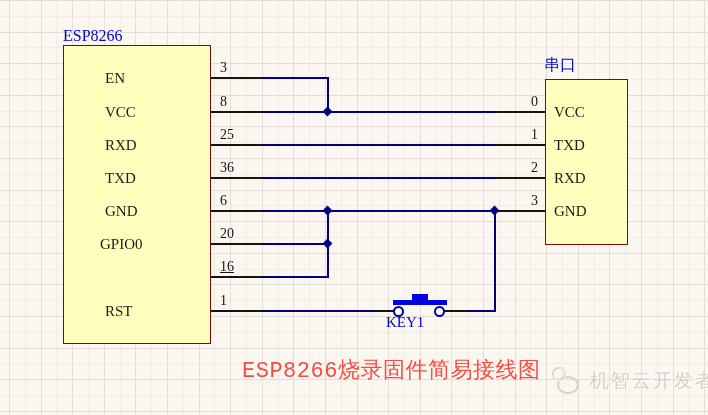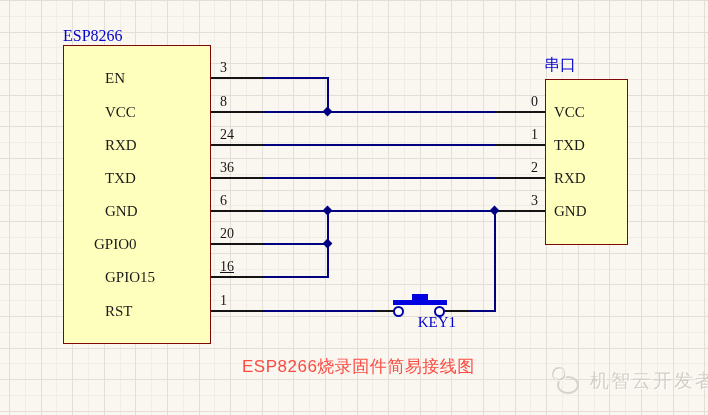--- a/index.html
+++ b/index.html
@@ -53,26 +53,26 @@
   }
   .term{
     position:absolute;width:11px;height:11px;
     box-sizing:border-box;
     border:2px solid #0000a6;border-radius:50%;
     background:#ffffff;
   }
   .btn-bar{position:absolute;background:#0202e0;}
   .key-label{
     position:absolute;color:#0202cc;font-size:15px;
-    text-align:right;white-space:nowrap;margin-left:18px;
+    text-align:left;white-space:nowrap;
   }
   .caption{
     position:absolute;
-    font-family:Liberation Sans, sans-serif;
-    font-size:17px;color:#fa4b42;
+    font-family:Liberation Mono, monospace;
+    font-size:22px;color:#fa4b42;
     white-space:nowrap;letter-spacing:0.5px;
   }
   .watermark{
     position:absolute;display:flex;align-items:center;gap:6px;
   }
   .watermark-text{
     font-family:"Liberation Sans","DejaVu Sans",sans-serif;
     font-size:19px;color:#d2cfc7;letter-spacing:2px;
     text-shadow:1px 1px 0 rgba(255,255,255,0.95);
     white-space:nowrap;
@@ -84,27 +84,26 @@
 <div class="stage">
 
   <div class="comp-title" style="left:63px;top:28px;">ESP8266</div>
   <div class="comp-box" style="left:63px;top:45px;width:148px;height:299px;"></div>
 
   <div class="pin-name r" style="left:105px;top:69px;width:100px;">EN</div>
   <div class="pin-name r" style="left:105px;top:103px;width:100px;">VCC</div>
   <div class="pin-name r" style="left:105px;top:136px;width:100px;">RXD</div>
   <div class="pin-name r" style="left:105px;top:169px;width:100px;">TXD</div>
   <div class="pin-name r" style="left:105px;top:202px;width:100px;">GND</div>
-  <div class="pin-name r" style="left:94px;top:235px;width:100px;">GPIO0</div>
-  <div class="pin-name r" style="left:105px;top:268px;width:100px;">GPIO15</div>
+  <div class="pin-name r" style="left:100px;top:235px;width:100px;">GPIO0</div>
   <div class="pin-name r" style="left:105px;top:302px;width:100px;">RST</div>
 
   <div class="pin-num" style="left:220px;top:60px;">3</div>
   <div class="pin-num" style="left:220px;top:94px;">8</div>
-  <div class="pin-num" style="left:220px;top:127px;">24</div>
+  <div class="pin-num" style="left:220px;top:127px;">25</div>
   <div class="pin-num" style="left:220px;top:160px;">36</div>
   <div class="pin-num" style="left:220px;top:193px;">6</div>
   <div class="pin-num" style="left:220px;top:226px;">20</div>
   <div class="pin-num" style="left:220px;top:259px;text-decoration:underline;">16</div>
   <div class="pin-num" style="left:220px;top:293px;">1</div>
 
   <div class="comp-title" style="left:544px;top:57px;">串口</div>
   <div class="comp-box" style="left:545px;top:79px;width:83px;height:166px;"></div>
 
   <div class="pin-num r" style="left:498px;top:94px;width:40px;">0</div>

